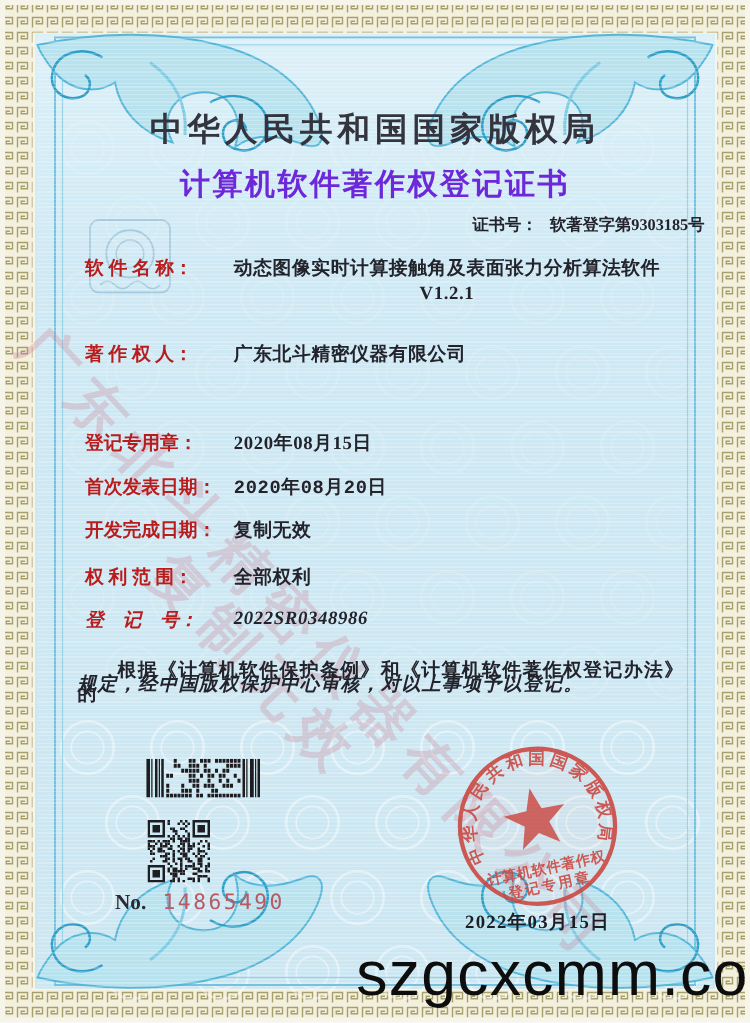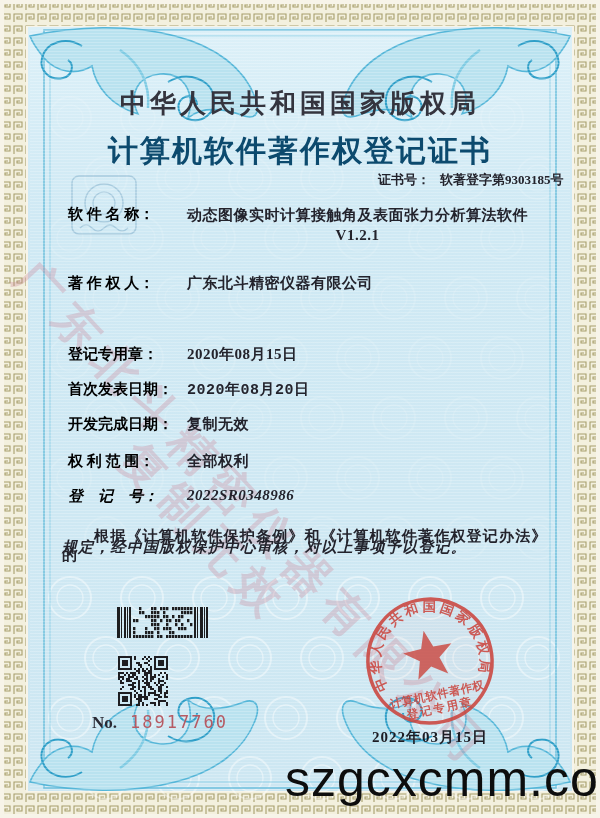--- a/index.html
+++ b/index.html
@@ -21,29 +21,29 @@
     font-size:46px; letter-spacing:10px;
   }
   .wm1{left:46px; top:248px; transform:rotate(47deg);}
   .wm2{left:150px; top:430px; transform:rotate(47deg);}
   .authority{
     position:absolute; left:0; right:0; top:86px; z-index:3; text-align:center;
     font-size:26px; font-weight:bold; letter-spacing:4px; color:#34343e;
   }
   .doc-title{
     position:absolute; left:0; right:0; top:131px; z-index:3; text-align:center;
-    font-size:30px; font-weight:bold; letter-spacing:2px; color:#0c4a6e;
+    font-size:24px; font-weight:bold; letter-spacing:2px; color:#6d28d9;
   }
   .certno{
     position:absolute; left:378px; top:171px; z-index:3;
     font-size:13px; font-weight:bold; color:#23232c; white-space:nowrap;
   }
   .certno .cv{margin-left:10px;}
   .row{position:absolute; left:68px; z-index:3; font-size:15px; font-weight:bold; white-space:nowrap;}
-  .row .lab{display:inline-block; width:119px; vertical-align:top; color:#000000;}
+  .row .lab{display:inline-block; width:119px; vertical-align:top; color:#b91c1c;}
   .row .val{display:inline-block; vertical-align:top; color:#23232c; letter-spacing:0.5px;text-align:center;}
   .row .val div{line-height:20px;}
   .r-name{top:205px;} .r-owner{top:274px;} .r-dev{top:345px;} .r-pub{top:380px;font-family:Liberation Mono, monospace;}
   .r-method{top:415px;} .r-scope{top:452px;} .r-reg{top:487px;font-style:italic;}
   .stmt{position:absolute; left:62px; width:492px; z-index:3; font-size:15px; font-weight:bold;
         letter-spacing:1.2px; color:#23232c;}
   .stmt1{top:527px; text-indent:32px;}
   .stmt2{top:538px;font-style:italic;}
   .barcode-svg{position:absolute; left:117px; top:607px; z-index:4;}
   .qr-svg{position:absolute; left:118px; top:656px; z-index:4;}
@@ -613,21 +613,21 @@
       <rect x="4" y="4" width="6" height="6" fill="#1e1e22"></rect>
       <rect x="36" y="0" width="14" height="14" fill="#1e1e22"></rect>
       <rect x="38" y="2" width="10" height="10" fill="#cfe9f4"></rect>
       <rect x="40" y="4" width="6" height="6" fill="#1e1e22"></rect>
       <rect x="0" y="36" width="14" height="14" fill="#1e1e22"></rect>
       <rect x="2" y="38" width="10" height="10" fill="#cfe9f4"></rect>
       <rect x="4" y="40" width="6" height="6" fill="#1e1e22"></rect>
     </svg>
 
   <div class="serial">
-    <span>No.</span><span class="sn">18917760</span>
+    <span>No.</span><span class="sn">14865490</span>
   </div>
 
   <svg class="seal-svg" width="150" height="150" viewBox="-75 -75 150 150" xmlns="http://www.w3.org/2000/svg" xmlns:xlink="http://www.w3.org/1999/xlink">
     <g transform="rotate(-12)" fill="#cb453e">
       <circle cx="0" cy="0" r="62" fill="rgba(230,80,70,0.04)" stroke="#cb453e" stroke-width="3.5"></circle>
       <path id="ring-arc" d="M -34.1,36.6 A 50,50 0 1,1 34.1,36.6" fill="none"></path>
       <text font-size="13.5" font-weight="bold" letter-spacing="3.2" fill="#cb453e" font-family="Liberation Serif, serif">
         <textPath href="#ring-arc" xlink:href="#ring-arc" startOffset="22">中华人民共和国国家版权局</textPath>
       </text>
       <polygon points="0,-26 6.2,-8.5 24.7,-8 10,3.2 15.3,21 0,10.5 -15.3,21 -10,3.2 -24.7,-8 -6.2,-8.5" transform="translate(0,-5)" opacity="0.92"></polygon>

